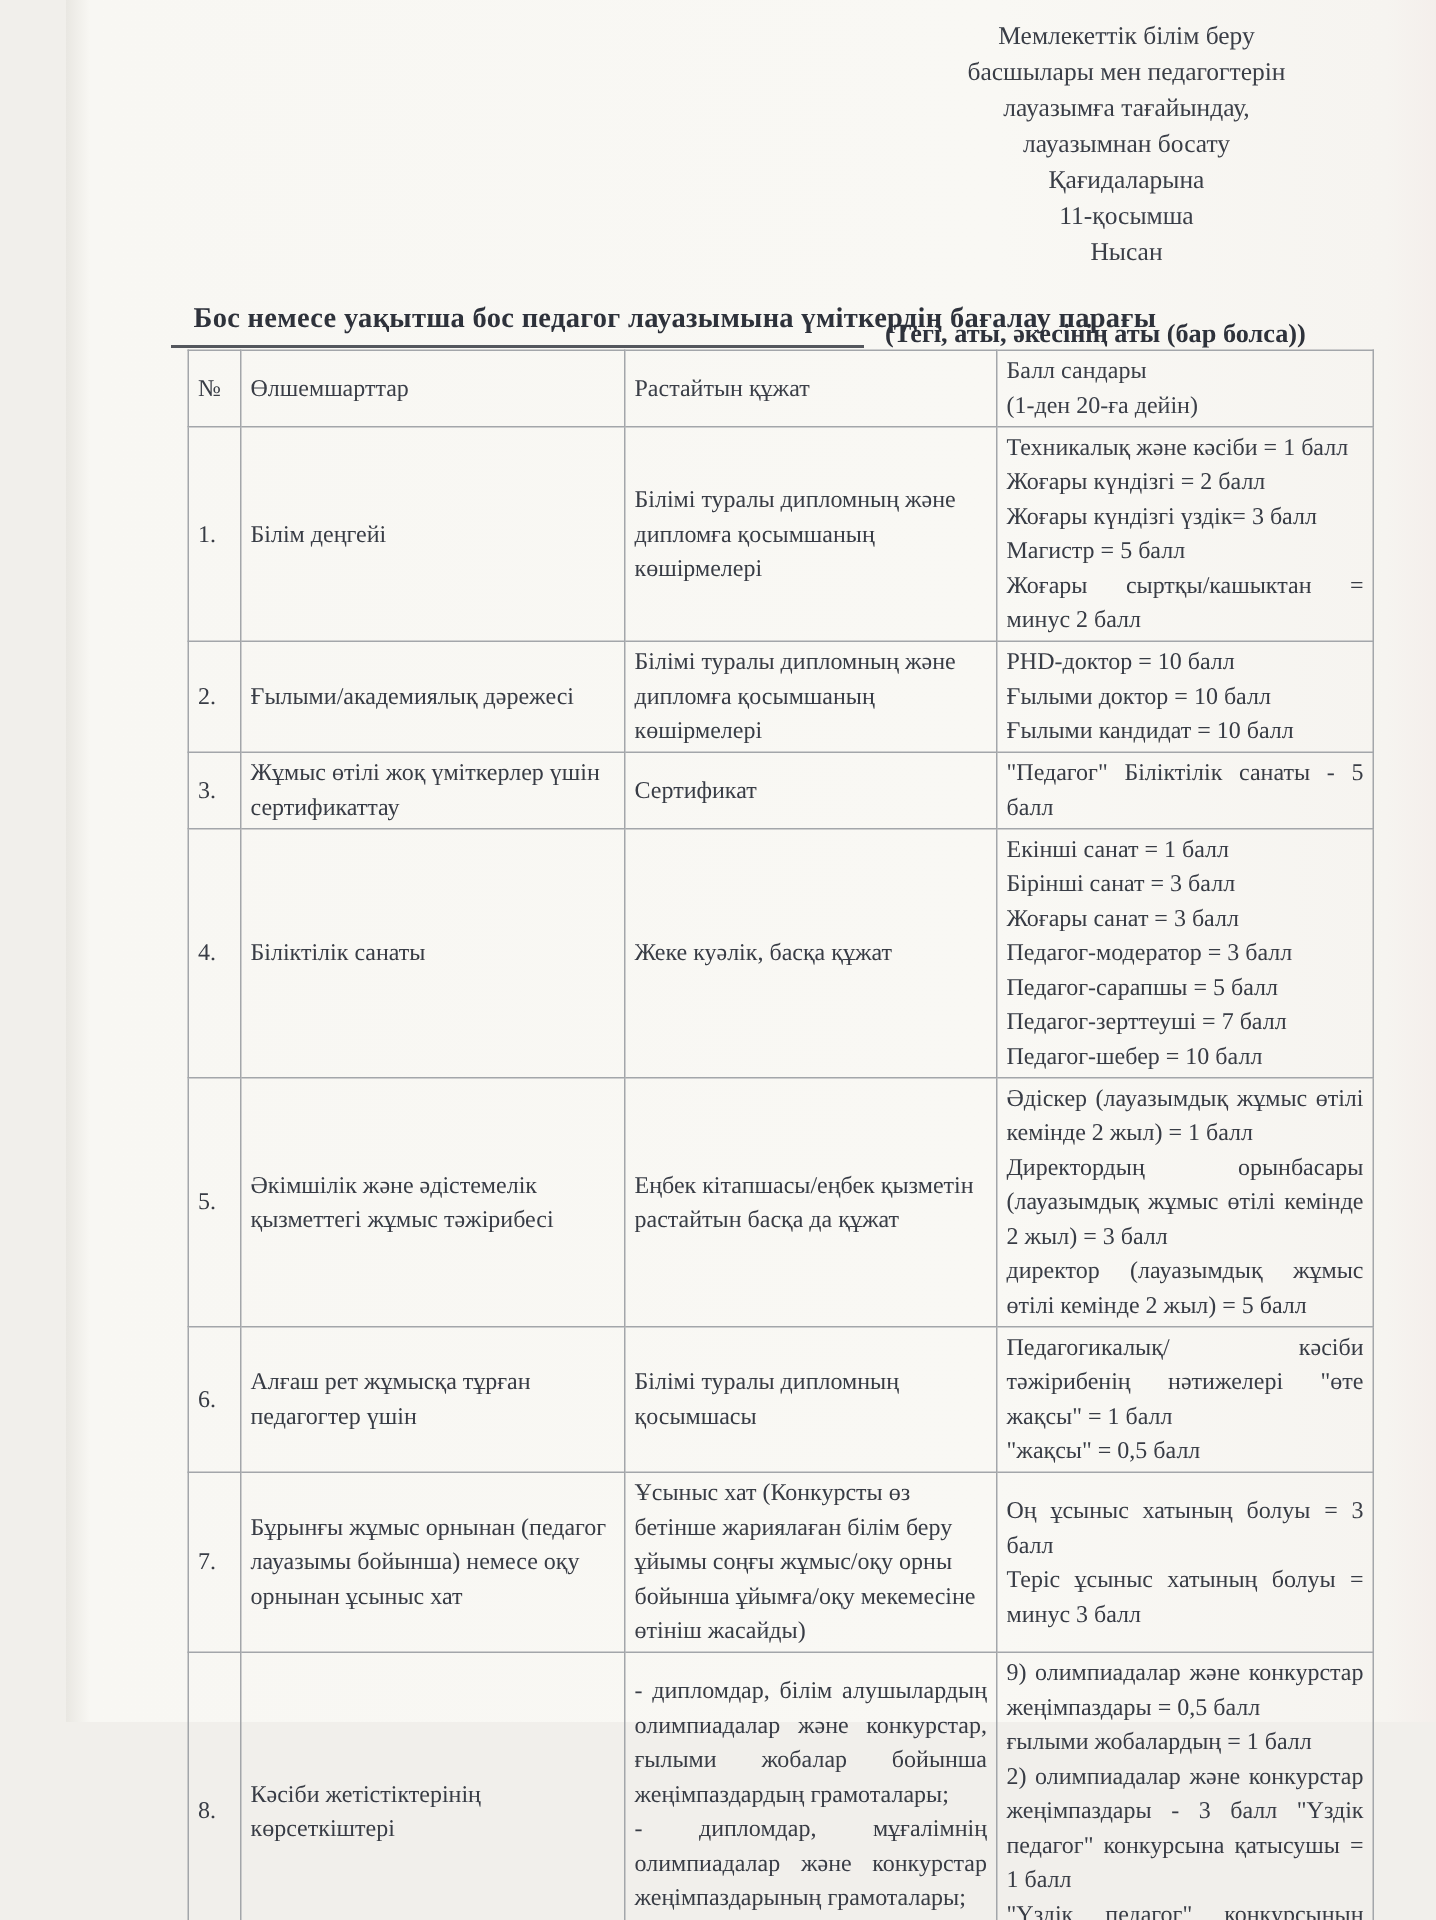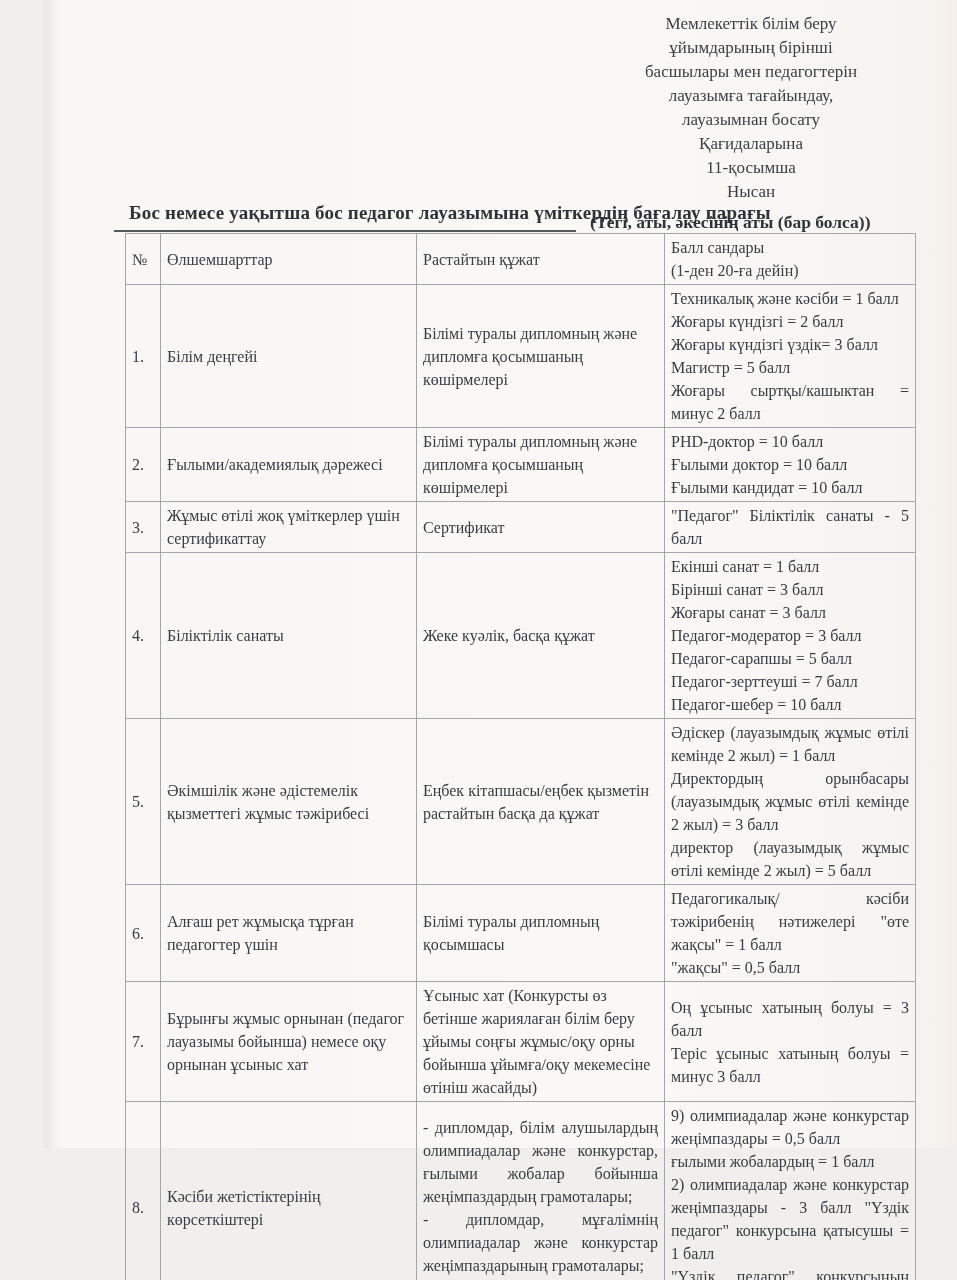--- a/index.html
+++ b/index.html
@@ -53,21 +53,20 @@
   tr.r7{height:115px;}
   tr.r8{height:212px;}
 </style>
 </head>
 <body>
 
 <div class="page">
 
   <div class="doc-header">
     <div>Мемлекеттік білім беру</div>
-    <div>ұйымдарының бірінші</div>
     <div>басшылары мен педагогтерін</div>
     <div>лауазымға тағайындау,</div>
     <div>лауазымнан босату</div>
     <div>Қағидаларына</div>
     <div>11-қосымша</div>
     <div>Нысан</div>
   </div>
 
   <div class="doc-title">Бос немесе уақытша бос педагог лауазымына үміткердің бағалау парағы</div>
 

